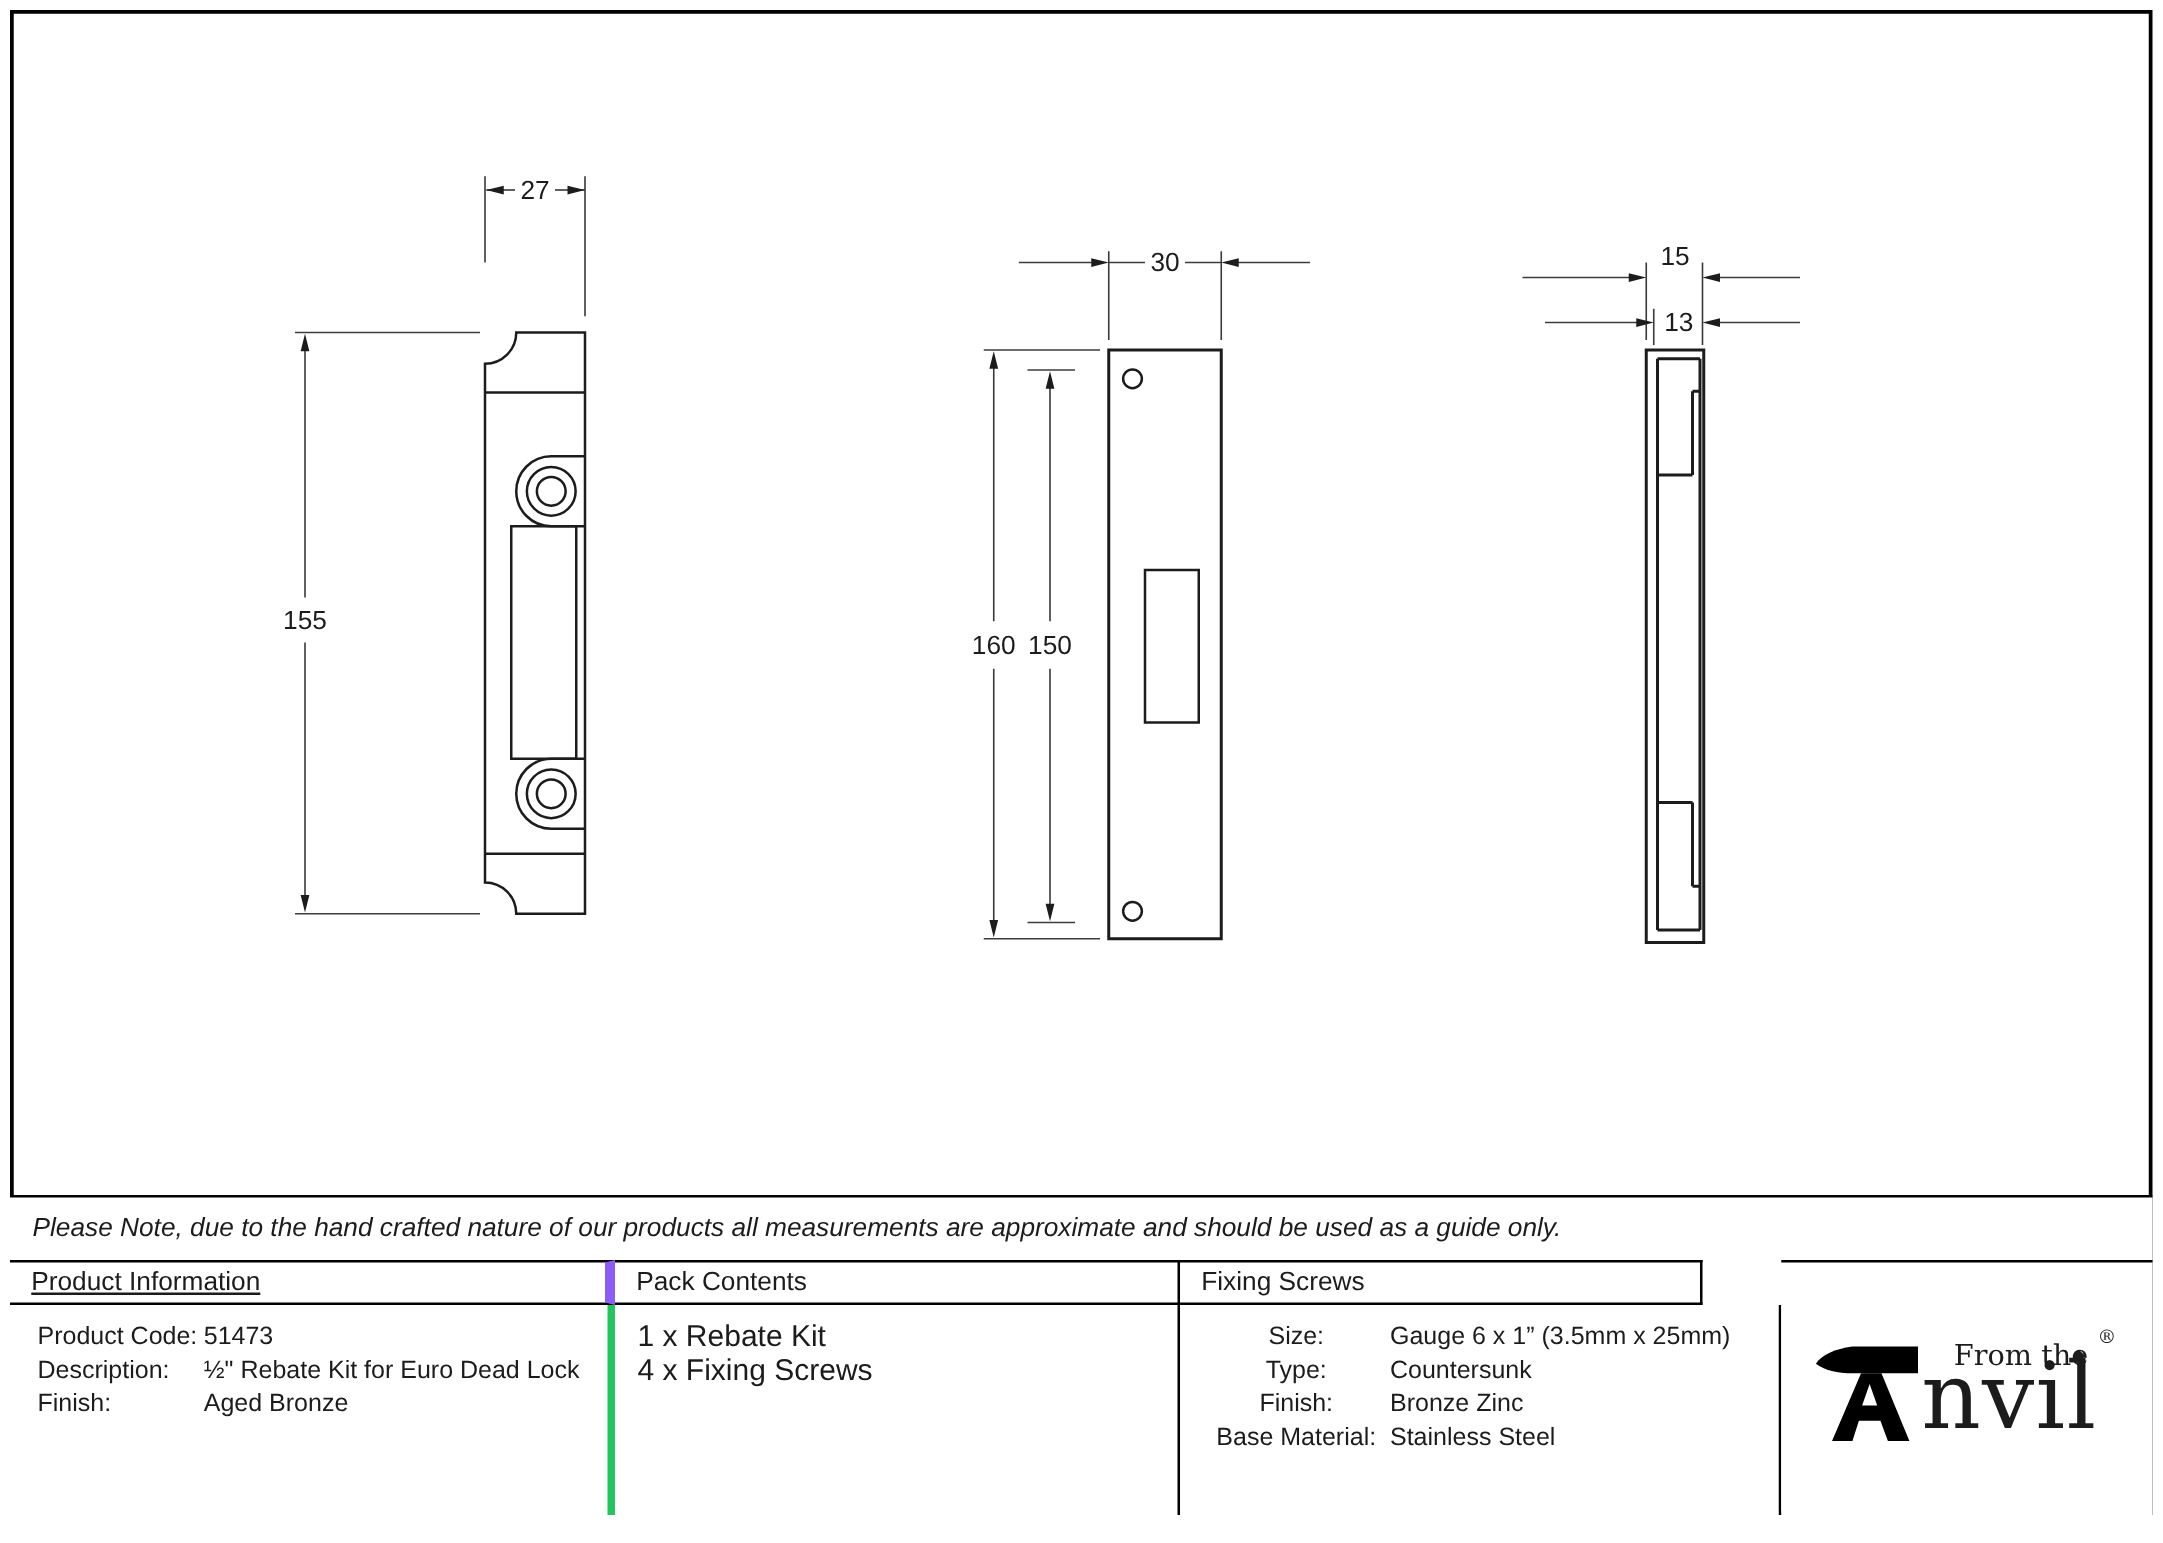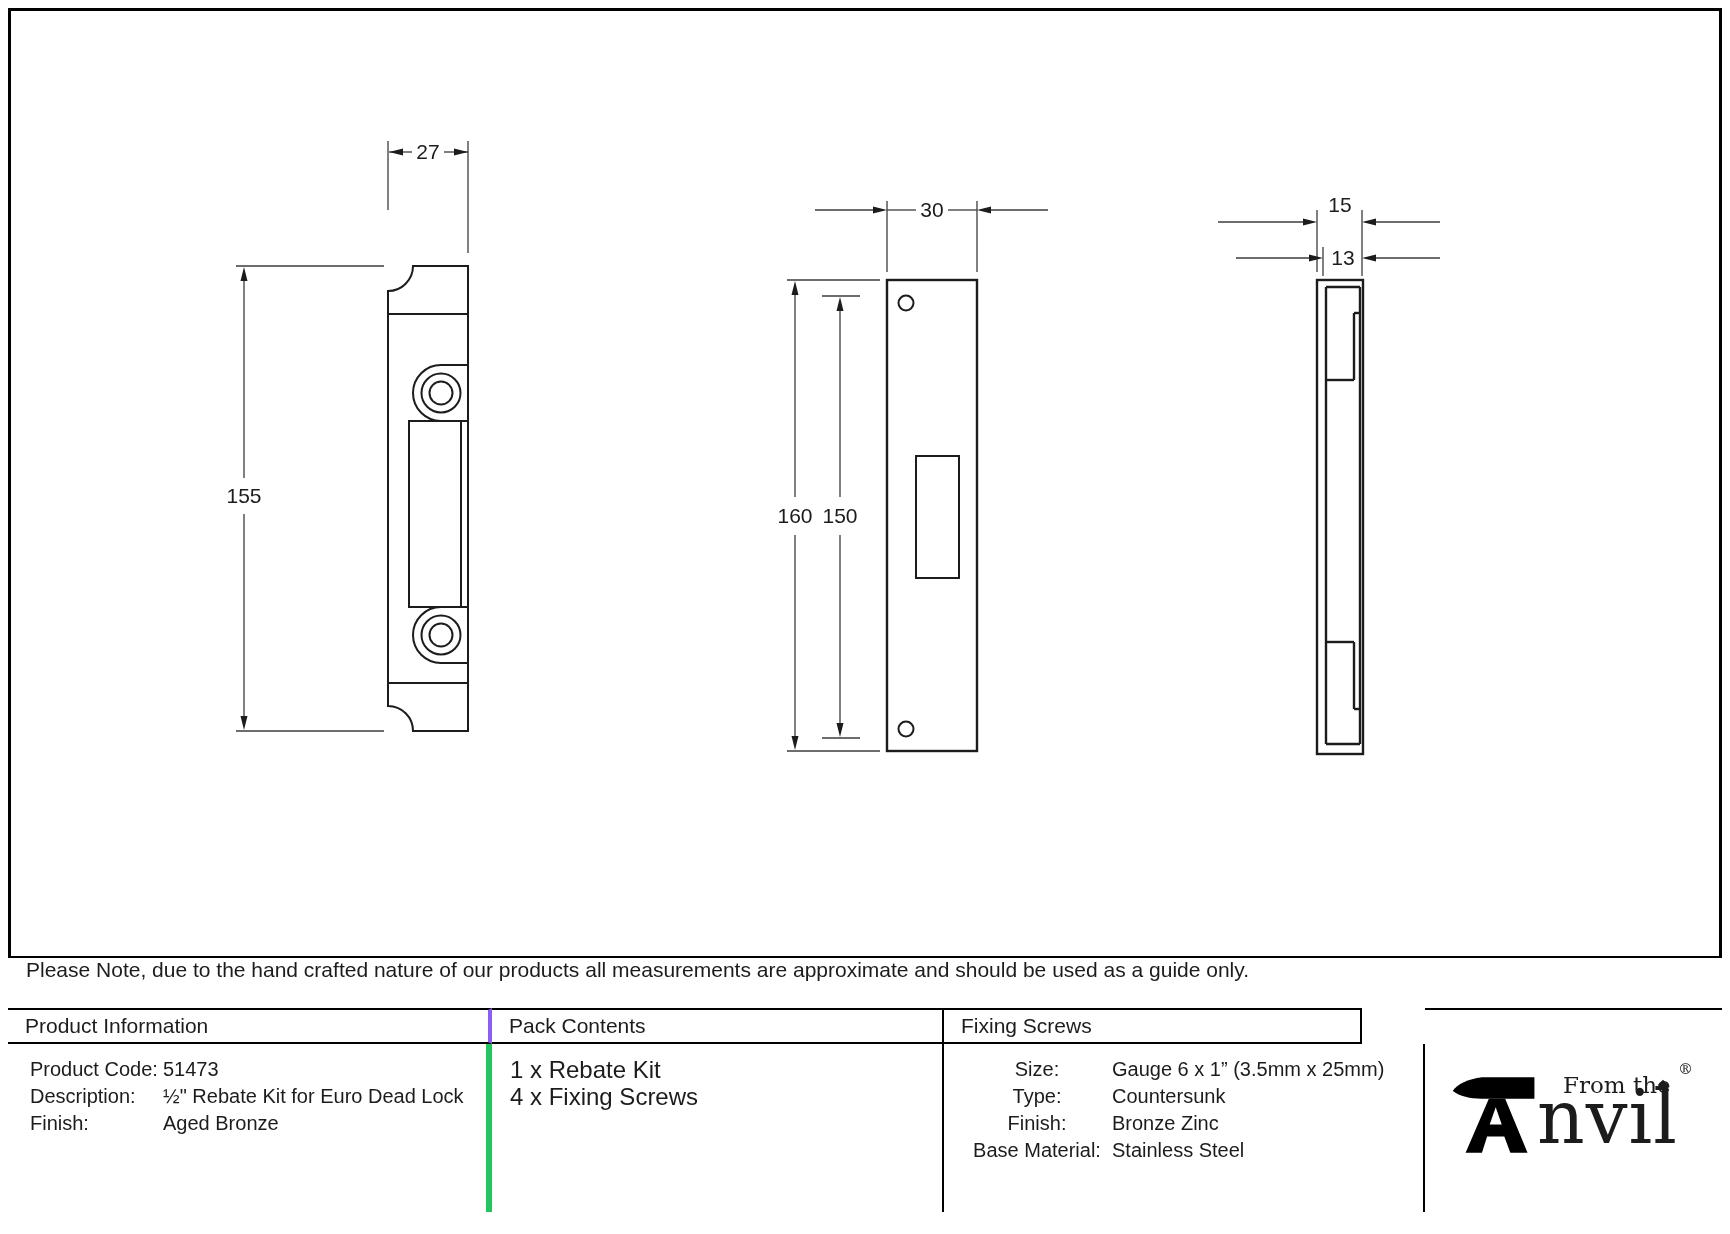--- a/index.html
+++ b/index.html
@@ -7,24 +7,24 @@
               font-family:"Liberation Sans", sans-serif; color:#1c1c1c; }
   .stage { position:absolute; left:0; top:0; width:1730px; height:1234px; background:#fff; }
   .frame { position:absolute; left:8px; top:8px; width:1714px; height:1204px;
            border:3px solid #000; }
   svg.drawing { position:absolute; left:0; top:0; }
   svg.drawing text { font-family:"Liberation Sans", sans-serif; font-size:21px; fill:#1c1c1c; }
 
   
   .cell { position:absolute; background:#fff; }
   .note-row { left:8px; top:956px; width:1714px; height:52px; border-top:2px solid #000;
-              display:flex; align-items:flex-start; padding-left:18px; font-size:21px; }
+              display:flex; align-items:center; padding-left:18px; font-size:21px;font-style:italic; }
   .hdr { top:1008px; height:36px; border-top:2px solid #000; border-bottom:2px solid #000;
          display:flex; align-items:center; padding-left:17px; font-size:21px; }
-  .hdr1 { left:8px;   width:484px; border-right:4px solid #8b5cf6; }
+  .hdr1 { left:8px;   width:484px; border-right:8px solid #8b5cf6;text-decoration:underline; }
   .hdr2 { left:492px; width:452px; border-right:2px solid #000; }
   .hdr3 { left:944px; width:418px; border-right:2px solid #000; }
   .body1 { left:8px;   top:1044px; width:484px; height:168px; border-right:6px solid #22c55e; padding:12px 0 0 22px; }
   .body2 { left:492px; top:1044px; width:452px; height:168px; border-right:2px solid #000; padding:12px 0 0 18px; }
   .body3 { left:944px; top:1044px; width:481px; height:168px; border-right:2px solid #000; padding:12px 0 0 18px;text-align:center; }
   .body4 { left:1425px; top:1008px; width:297px; height:204px; border-top:2px solid #000; }
   .kv { display:flex; font-size:20px; line-height:27px; }
   .kv .k { width:133px; flex:0 0 auto; }
   .body3 .kv .k { width:150px; }
   .pc-item { font-size:24px; line-height:27px; }

